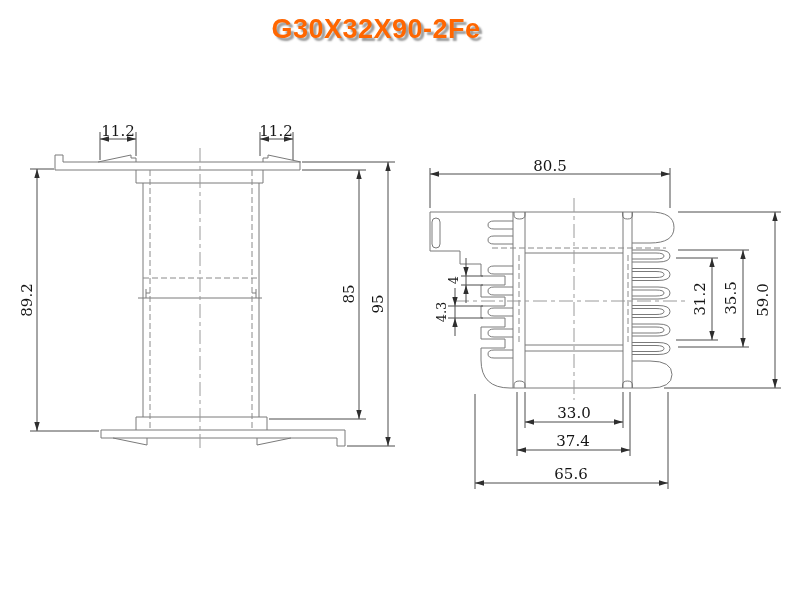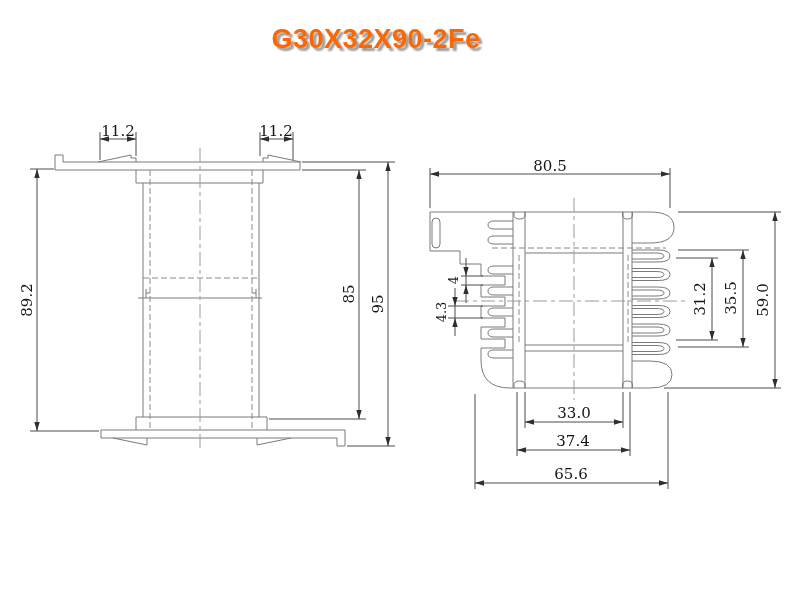--- a/index.html
+++ b/index.html
@@ -1,18 +1,18 @@
 <!DOCTYPE html>
 <html><head>
 <meta charset="utf-8">
 <style>
   html,body{margin:0;padding:0;background:#fff;}
   .canvas{position:relative;width:800px;height:600px;background:#ffffff;overflow:hidden;
           font-family:"Liberation Sans",sans-serif;}
-  .title{position:absolute;top:24px;left:0;width:752px;text-align:center;
+  .title{position:absolute;top:14px;left:0;width:752px;text-align:center;
          font-family:"Liberation Sans",sans-serif;font-weight:bold;font-size:27px;
          letter-spacing:.5px;color:#ff6600;text-shadow:3px 3px 2px #9b9b9b;}
   svg{position:absolute;top:0;left:0;}
   .geo{stroke:#7a7a7a;stroke-width:1;fill:none;}
   .hid{stroke:#8a8a8a;stroke-width:1;fill:none;stroke-dasharray:6 3;}
   .cen{stroke:#9a9a9a;stroke-width:1;fill:none;stroke-dasharray:14 4 4 4;}
   .dim{stroke:#4d4d4d;stroke-width:1;fill:none;}
   .arr{fill:#2e2e2e;stroke:none;}
   .dim-text{font-family:"DejaVu Serif","Liberation Serif",serif;font-size:15px;fill:#151515;}
   .dim-text-sm{font-family:"DejaVu Serif","Liberation Serif",serif;font-size:13px;fill:#151515;}

